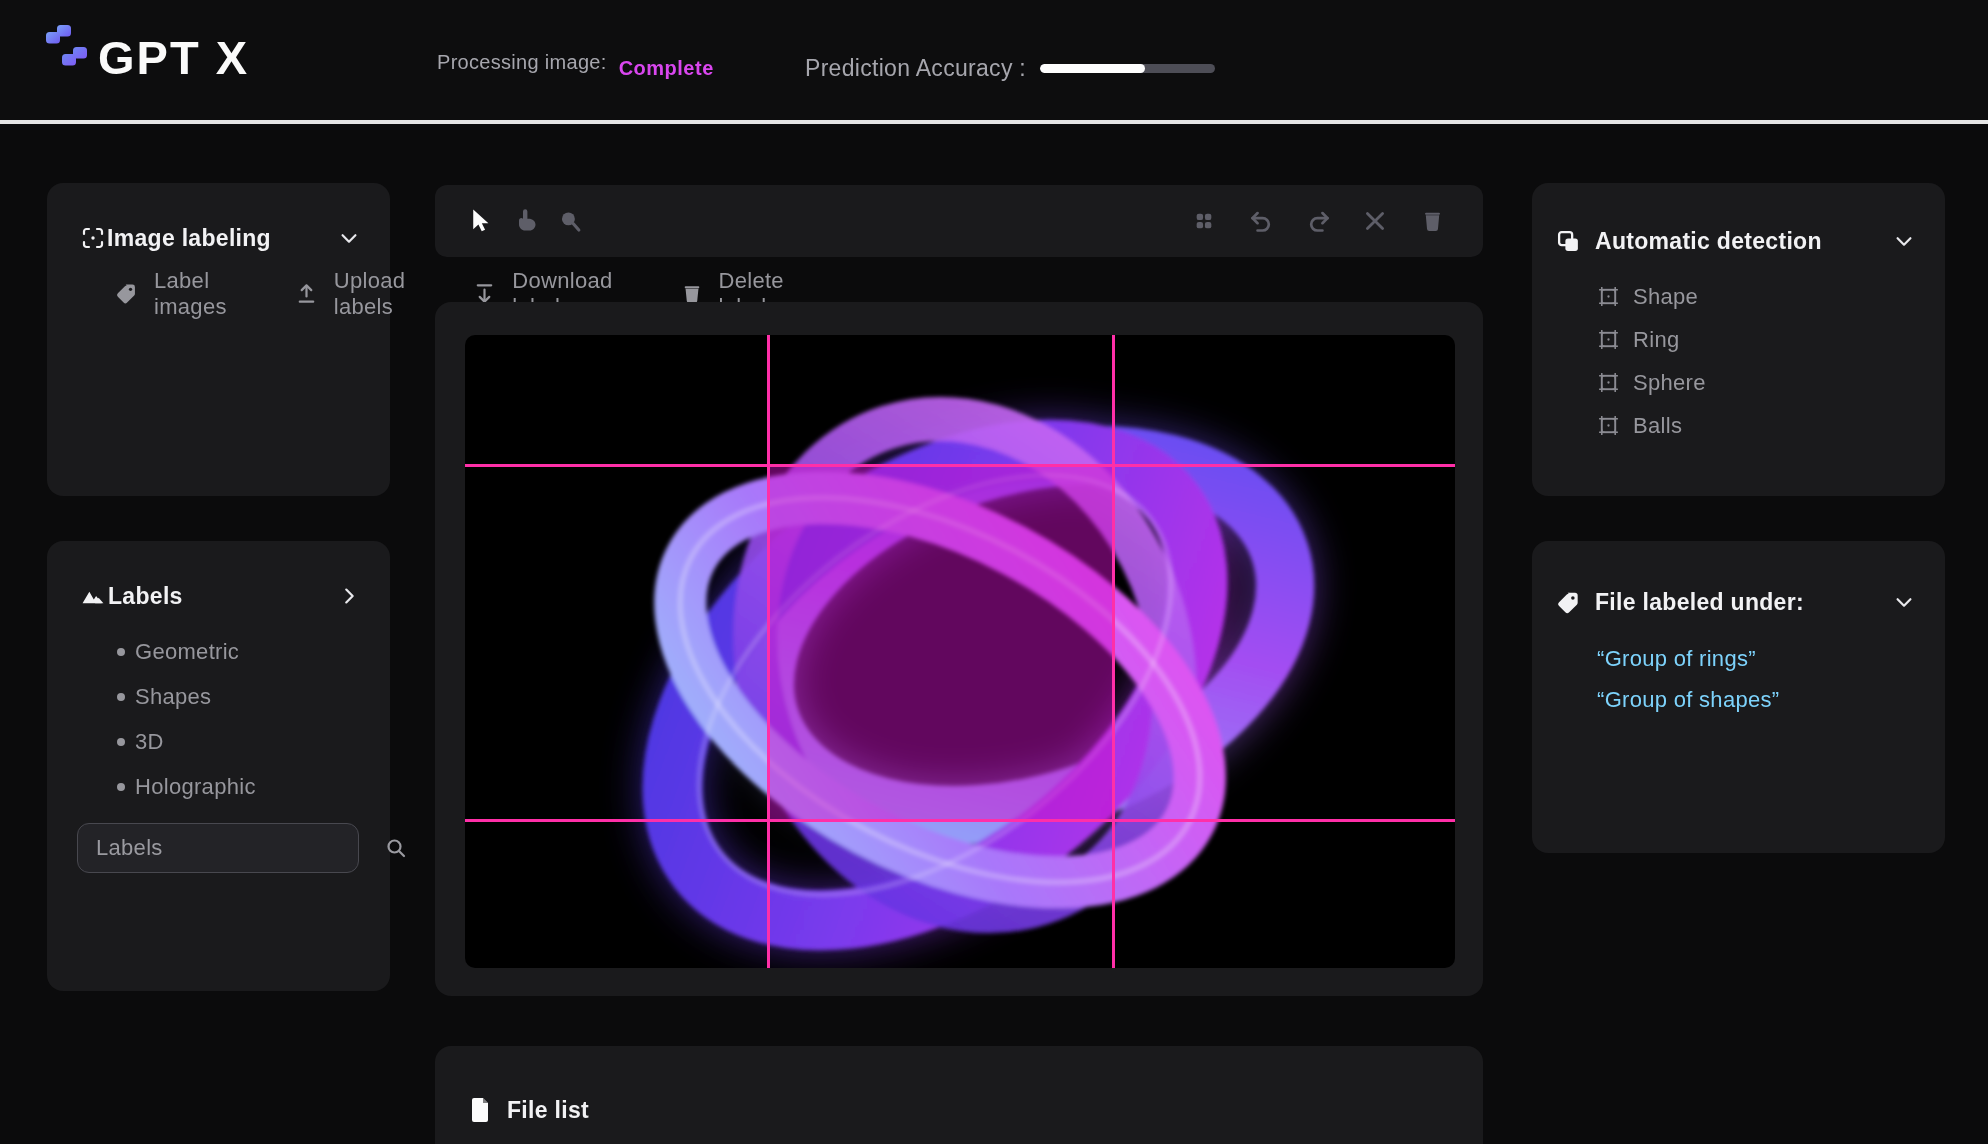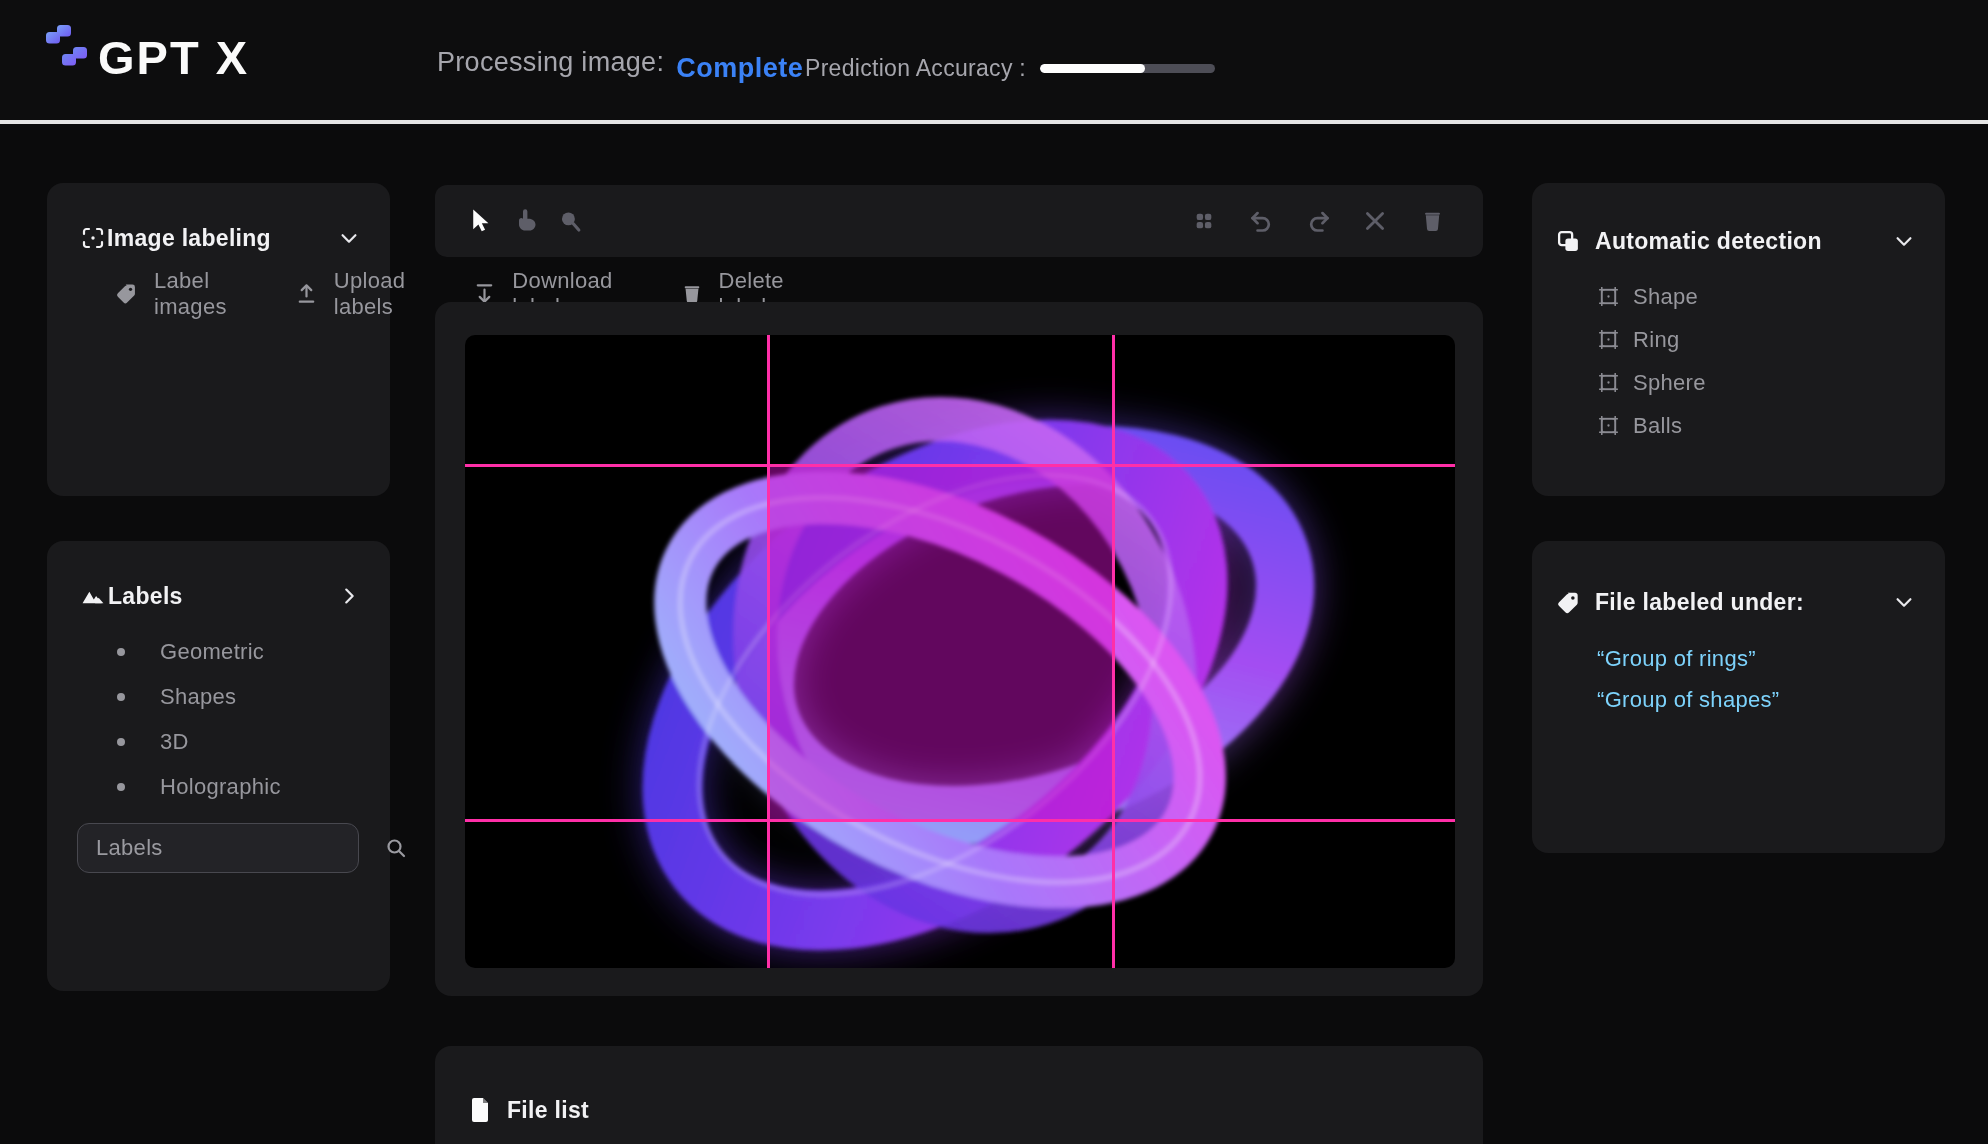--- a/index.html
+++ b/index.html
@@ -14,38 +14,38 @@
   }
   
   .app-header{
     position:absolute; left:0; top:0; width:1988px; height:124px;
     background:#0d0d0e; border-bottom:4px solid #e5e5e5;
     display:flex; align-items:center;
   }
   .logo-wrap{ position:absolute; left:44px; top:30px; display:flex; align-items:center; gap:8px;}
   .logo-mark{ width:46px; height:52px; margin-top:-14px;}
   .logo-text{ font-size:47px; font-weight:700; letter-spacing:2px; color:#fafafa;}
-  .hdr-status{ position:absolute; left:437px; top:0; height:124px; display:flex; align-items:center; gap:12px; font-size:27px; color:#a6a6ad;}
-  .hdr-status b{ color:#3b82f6; font-weight:700; letter-spacing:.5px;margin-top:12px;}
+  .hdr-status{ position:absolute; left:437px; top:0; height:124px; display:flex; align-items:center; gap:12px; font-size:20px; color:#a6a6ad;}
+  .hdr-status b{ color:#d946ef; font-weight:700; letter-spacing:.5px;margin-top:12px;}
   .hdr-acc{ position:absolute; left:805px; top:0; height:136px; display:flex; align-items:center; gap:14px; font-size:23px; color:#a6a6ad;}
   .acc-bar{ width:175px; height:9px; border-radius:6px; background:#4d4d56; overflow:hidden;}
   .acc-fill{ height:100%; background:#fdfdfd; border-radius:6px;}
   
   .panel{ position:absolute; background:#1a1a1c; border-radius:16px;}
   .panel-head{ display:flex; align-items:center; gap:2px; padding:0 30px 0 34px; height:40px;}
   .panel-title{ font-size:23px; font-weight:700; color:#f2f2f4; flex:1; white-space:nowrap;}
   .p-item{ display:flex; align-items:center; gap:16px; color:#97979d; font-size:22px; cursor:pointer;}
   .icn{ display:inline-flex; align-items:center; justify-content:center; flex:0 0 auto;}
   
   #panel-image-labeling{ left:47px; top:183px; width:343px; height:313px; padding-top:35px;}
   #panel-image-labeling .list{ margin-top:12px; display:flex; }
   #panel-image-labeling .p-item{ height:47px; padding-left:68px;}
   #panel-labels{ left:47px; top:541px; width:343px; height:450px; padding-top:35px;}
   #panel-labels .list{ margin-top:13px; display:flex; flex-direction:column;}
-  #panel-labels .p-item{ height:45px; padding-left:70px; gap:35px;}
+  #panel-labels .p-item{ height:45px; padding-left:70px; gap:10px;}
   .bullet{ width:8px; height:8px; border-radius:50%; background:#97979d;}
   .search-box{
     position:absolute; left:30px; top:282px; width:282px; height:50px;
     background:#232327; border:1px solid #48484f; border-radius:12px;
     display:flex; align-items:center; padding:0 16px 0 18px;
   }
   .search-box input{
     flex:1; background:transparent; border:0; outline:0; color:#d7d7dc;
     font-size:22px; font-family:"Liberation Sans",sans-serif; letter-spacing:.3px;
   }

